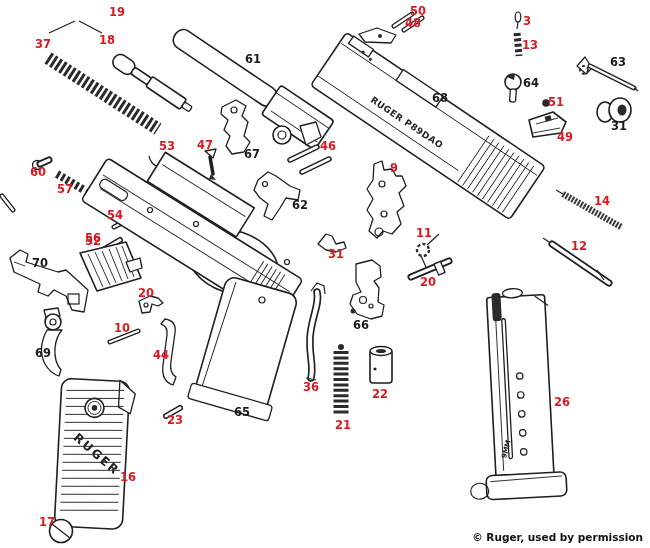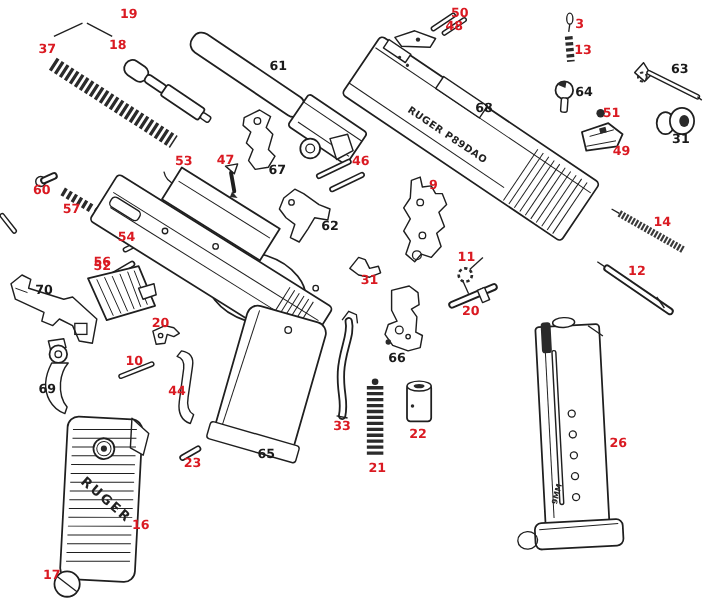--- a/index.html
+++ b/index.html
@@ -410,24 +410,25 @@
       <span class="plabel" style="color: rgb(218, 26, 34); left: 336px; top: 255px;">31</span>
       <span class="plabel" style="color: rgb(218, 26, 34); left: 424px; top: 234px;">11</span>
       <span class="plabel" style="color: rgb(218, 26, 34); left: 93px; top: 242px;">52</span>
       <span class="plabel" style="color: rgb(26, 26, 26); left: 40px; top: 264px;">70</span>
       <span class="plabel" style="color: rgb(218, 26, 34); left: 428px; top: 283px;">20</span>
       <span class="plabel" style="color: rgb(218, 26, 34); left: 146px; top: 294px;">20</span>
       <span class="plabel" style="color: rgb(218, 26, 34); left: 122px; top: 329px;">10</span>
       <span class="plabel" style="color: rgb(26, 26, 26); left: 361px; top: 326px;">66</span>
       <span class="plabel" style="color: rgb(218, 26, 34); left: 161px; top: 356px;">44</span>
       <span class="plabel" style="color: rgb(26, 26, 26); left: 43px; top: 354px;">69</span>
-      <span class="plabel" style="color: rgb(218, 26, 34); left: 311px; top: 388px;">33</span>
+      <span class="plabel" style="color: rgb(218, 26, 34); left: 311px; top: 388px;">36</span>
       <span class="plabel" style="color: rgb(218, 26, 34); left: 380px; top: 395px;">22</span>
       <span class="plabel" style="color: rgb(218, 26, 34); left: 562px; top: 403px;">26</span>
       <span class="plabel" style="color: rgb(26, 26, 26); left: 242px; top: 413px;">65</span>
       <span class="plabel" style="color: rgb(218, 26, 34); left: 175px; top: 421px;">23</span>
       <span class="plabel" style="color: rgb(218, 26, 34); left: 343px; top: 426px;">21</span>
       <span class="plabel" style="color: rgb(218, 26, 34); left: 128px; top: 478px;">16</span>
       <span class="plabel" style="color: rgb(218, 26, 34); left: 47px; top: 523px;">17</span>
     </div>
 
+<div id="copyright">© Ruger, used by permission</div>
 
 </div>
 
 </body></html>

